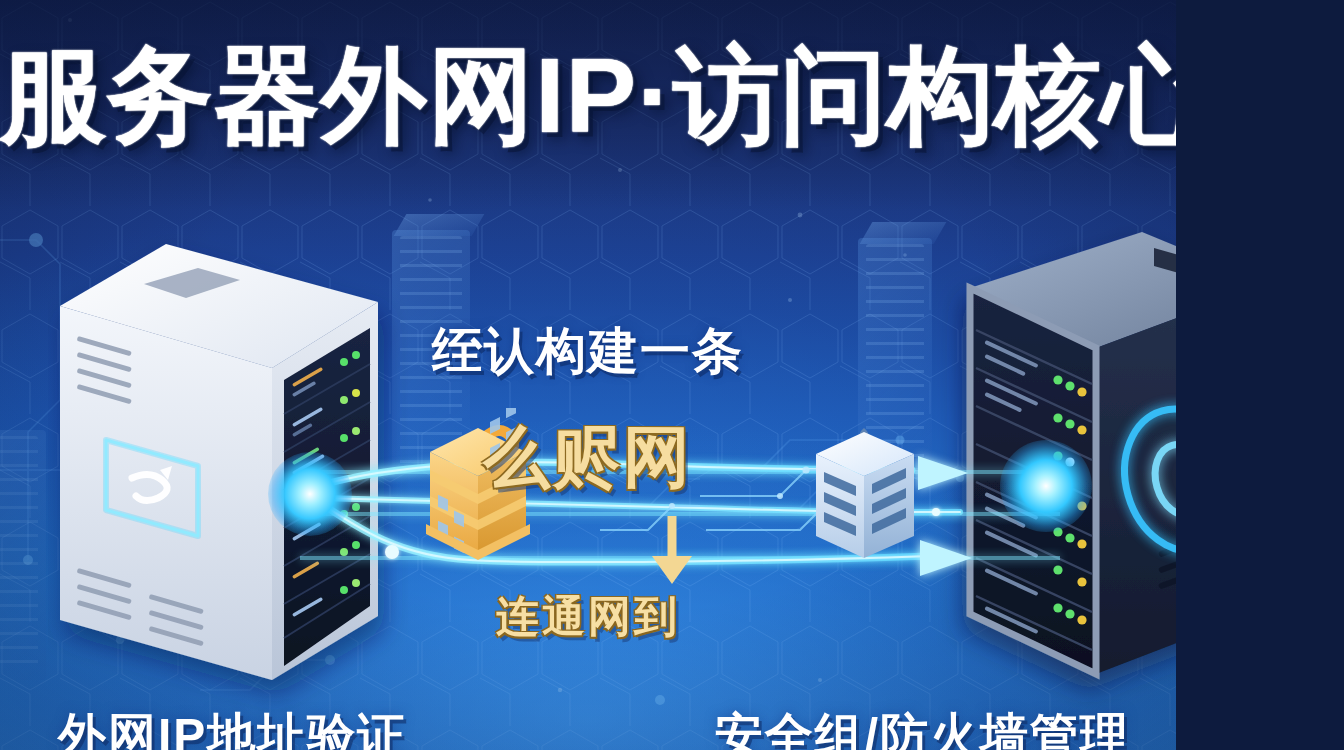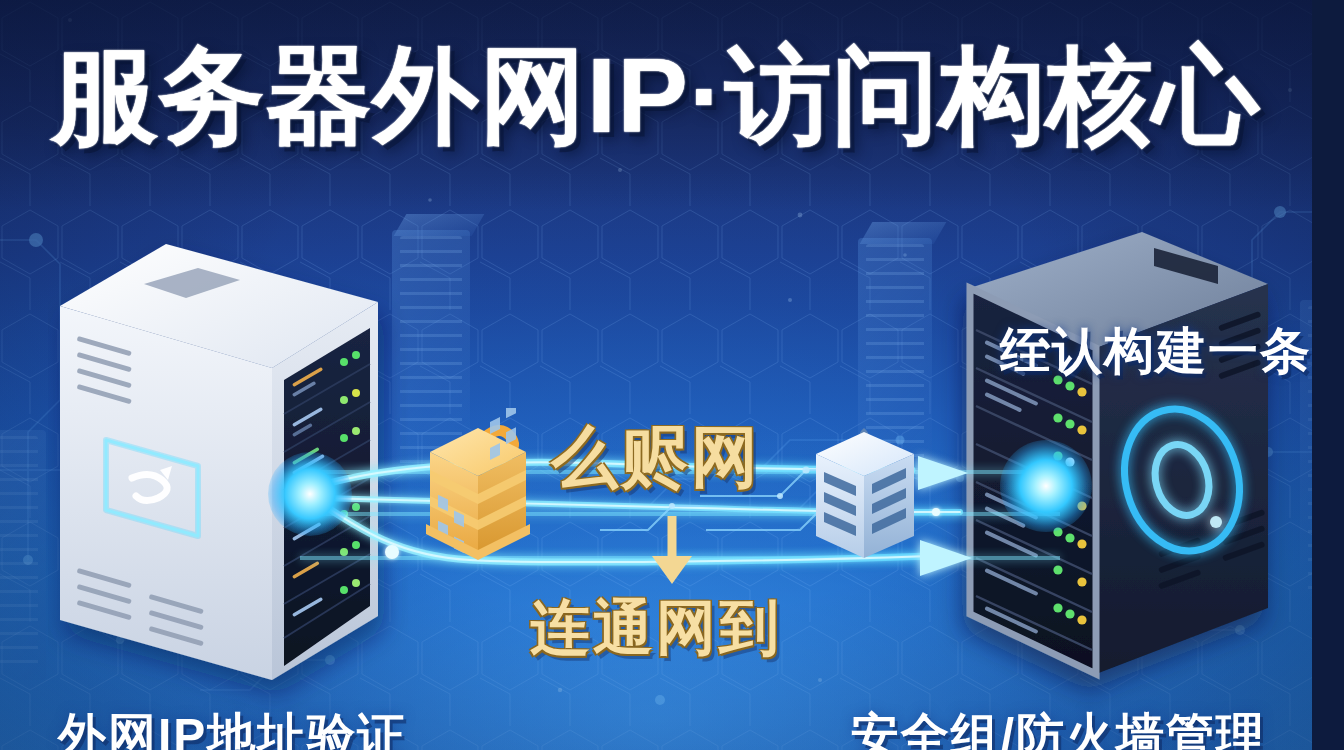--- a/index.html
+++ b/index.html
@@ -1,18 +1,18 @@
 <!DOCTYPE html>
 <html><head>
 <meta charset="utf-8">
 <style>
   html,body{margin:0;padding:0;background:#0d1b3e;}
   *{box-sizing:border-box;}
   .stage{
-    position:relative;width:1312px;height:750px;overflow:hidden;
+    position:relative;width:1176px;height:750px;overflow:hidden;
     font-family:"Liberation Sans","DejaVu Sans",sans-serif;
     background:
       radial-gradient(ellipse 900px 420px at 50% 96%, rgba(64,150,235,.60) 0%, rgba(40,110,205,.30) 45%, rgba(0,0,0,0) 72%),
       radial-gradient(ellipse 1100px 520px at 50% 78%, rgba(42,122,216,.55) 0%, rgba(30,85,180,.22) 55%, rgba(0,0,0,0) 80%),
       linear-gradient(180deg,#1b2d69 0%,#1b3172 16%,#1c3e8e 34%,#1d57b2 56%,#2072c8 76%,#2a82d8 100%);
   }
 
   
   .bg-layer{position:absolute;inset:0;pointer-events:none;}
 
@@ -53,38 +53,38 @@
     text-shadow:
       0 0 1px #fff, 0 0 2px #fff,
       5px 5px 0 rgba(8,20,52,.55),
       7px 7px 14px rgba(4,12,38,.55);
     white-space:nowrap;
     z-index:30;
   }
 
   
   .mid-line-1{
-    position:absolute;left:0;right:0;top:318px;text-align:right;
+    position:absolute;left:0;right:0;top:318px;text-align:center;
     font-size:50px;font-weight:700;color:#ffffff;letter-spacing:2px;
     text-shadow:0 0 10px rgba(20,60,140,.9), 3px 4px 0 rgba(10,34,86,.55);
     z-index:26;white-space:nowrap;
   }
   .mid-line-2{
     position:absolute;left:0;right:0;top:412px;text-align:center;
     font-size:67px;font-weight:700;letter-spacing:3px;
     color:#f6ddA0;
     text-shadow:
       -1.5px -1.5px 0 #8d6a21, 1.5px -1.5px 0 #8d6a21,
       -1.5px 1.5px 0 #8d6a21, 1.5px 1.5px 0 #8d6a21,
       4px 5px 0 rgba(26,58,118,.55);
     z-index:26;white-space:nowrap;
   }
   .mid-line-3{
     position:absolute;left:0;right:0;top:588px;text-align:center;
-    font-size:60px;font-weight:700;letter-spacing:3px;
+    font-size:43px;font-weight:700;letter-spacing:3px;
     color:#f7dfa4;
     text-shadow:
       -1.5px -1.5px 0 #8a6720, 1.5px -1.5px 0 #8a6720,
       -1.5px 1.5px 0 #8a6720, 1.5px 1.5px 0 #8a6720,
       4px 5px 0 rgba(26,58,118,.5);
     z-index:26;white-space:nowrap;font-family:Liberation Serif, serif;
   }
 
   
   .down-arrow{position:absolute;left:646px;top:516px;width:52px;height:70px;z-index:25;}

